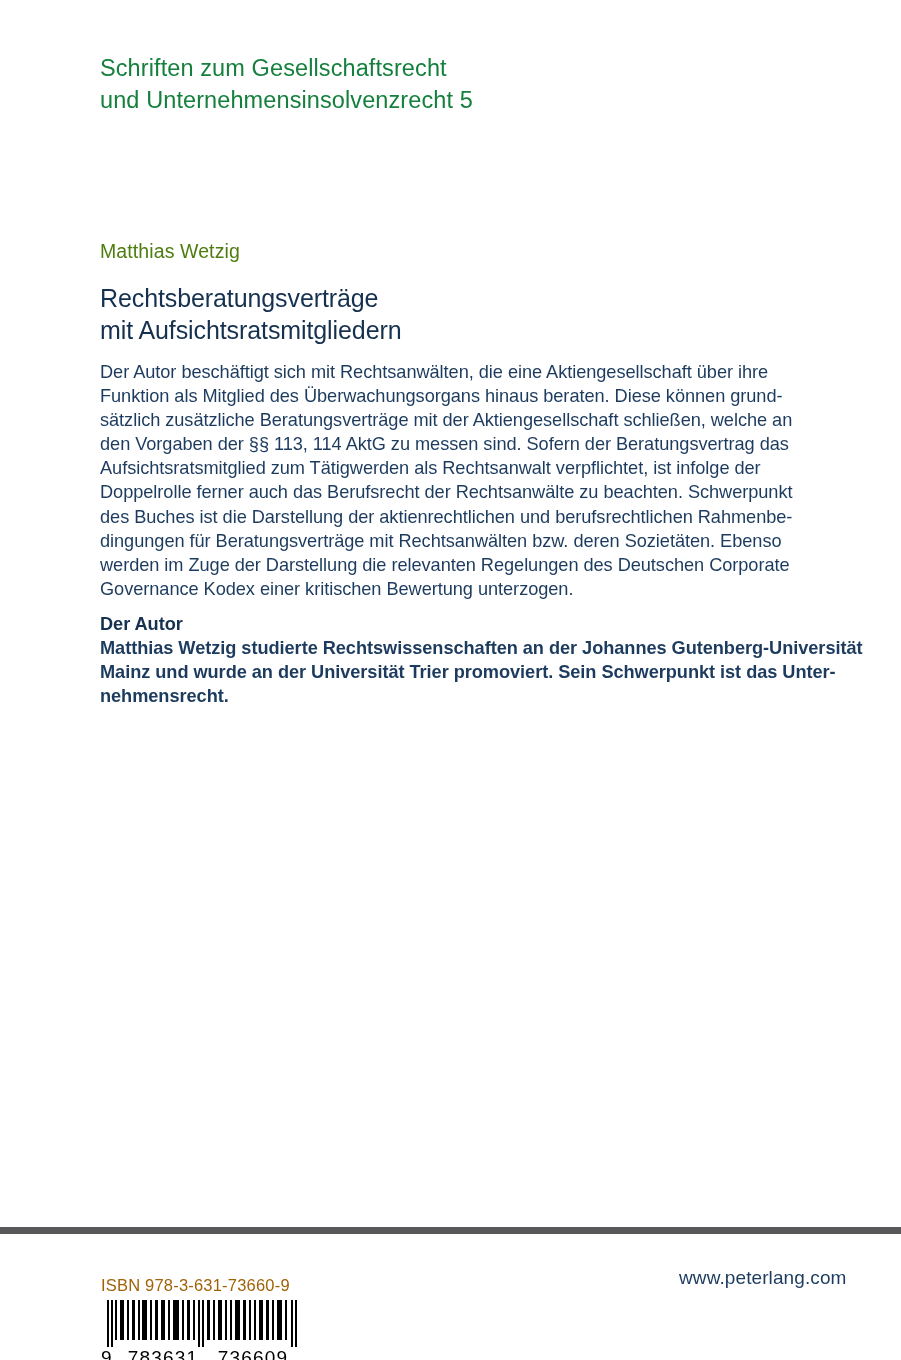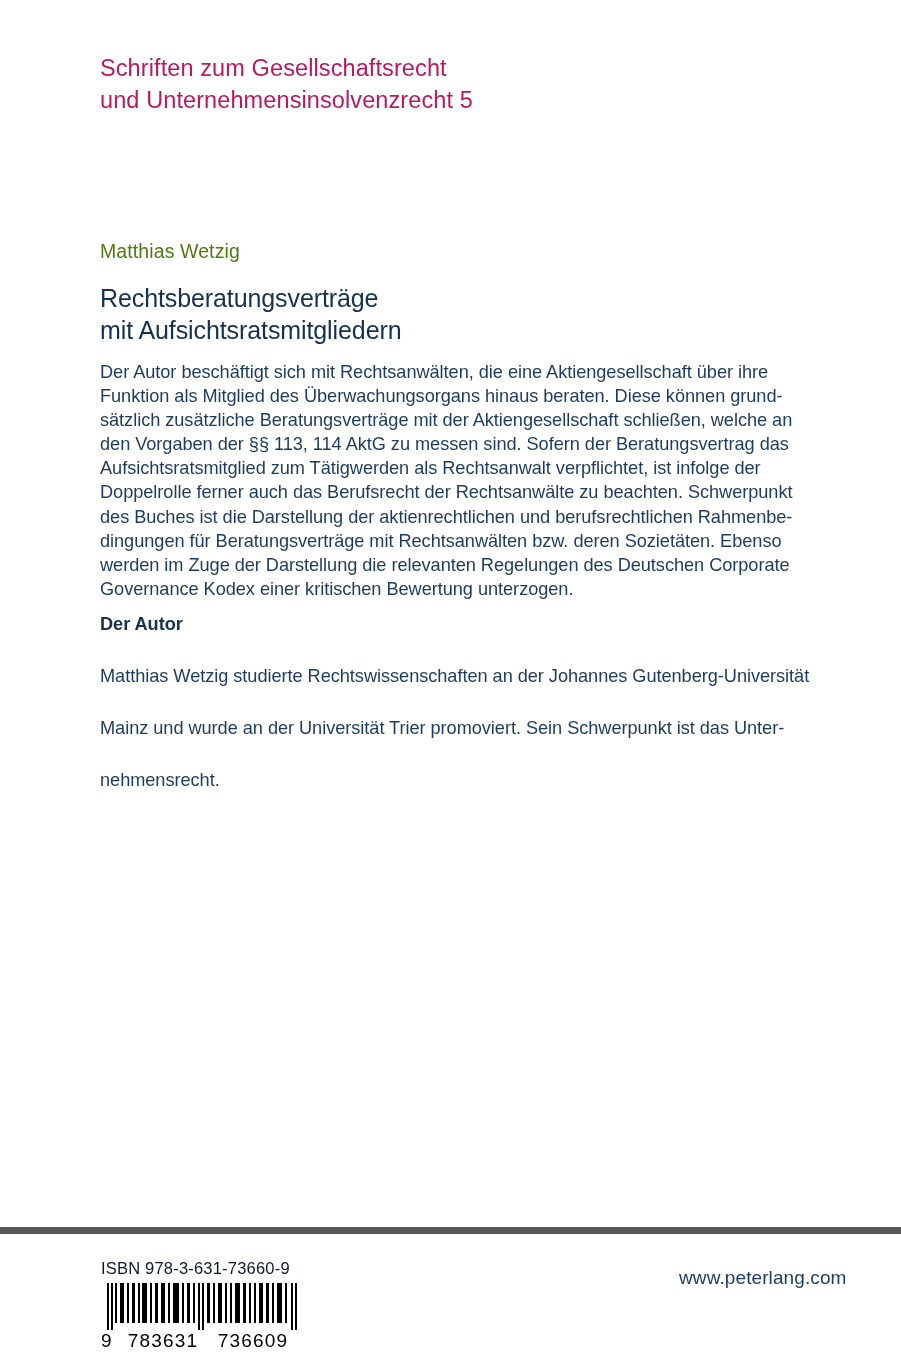--- a/index.html
+++ b/index.html
@@ -21,21 +21,21 @@
     background: #ffffff;
     overflow: hidden;
   }
 
   
   .series {
     position: absolute;
     left: 100px;
     top: 52px;
     width: 640px;
-    color: #be185d;
+    color: #15803d;
     font-size: 23.5px;
     line-height: 32px;
     font-weight: 400;
     letter-spacing: 0.1px;
   }
   .series div { white-space: nowrap; }
 
   
   .author-name {
     position: absolute;
@@ -85,46 +85,47 @@
     color: #1c3b5e;
     font-size: 18.2px;
     line-height: 24.1px;
     letter-spacing: -0.05px;
   }
   .bio-heading {
     font-weight: 700;
     color: #15314f;
     white-space: nowrap;
   }
-  .bio-body div { white-space: nowrap; font-weight: 400; margin-top: 28px; }
+  .bio-body div { white-space: nowrap; font-weight: 700; }
 
   
   .bottom-rule {
     position: absolute;
     left: 0;
     top: 1227px;
     width: 901px;
     height: 7px;
     background: #58585a;
   }
 
   
   .isbn-block {
     position: absolute;
     left: 101px;
     top: 1258px;
     width: 230px;
   }
   .isbn-text {
-    color: #0f172a;
+    color: #a16207;
     font-size: 16.5px;
     line-height: 20px;
     letter-spacing: 0.2px;
     font-family: "Liberation Sans", sans-serif;
     white-space: nowrap;
+    margin-top: 17px;
   }
   .barcode {
     margin-top: 5px;
     width: 202px;
     height: 47px;
     display: block;
   }
   .barcode-digits {
     width: 202px;
     margin-top: 1px;

